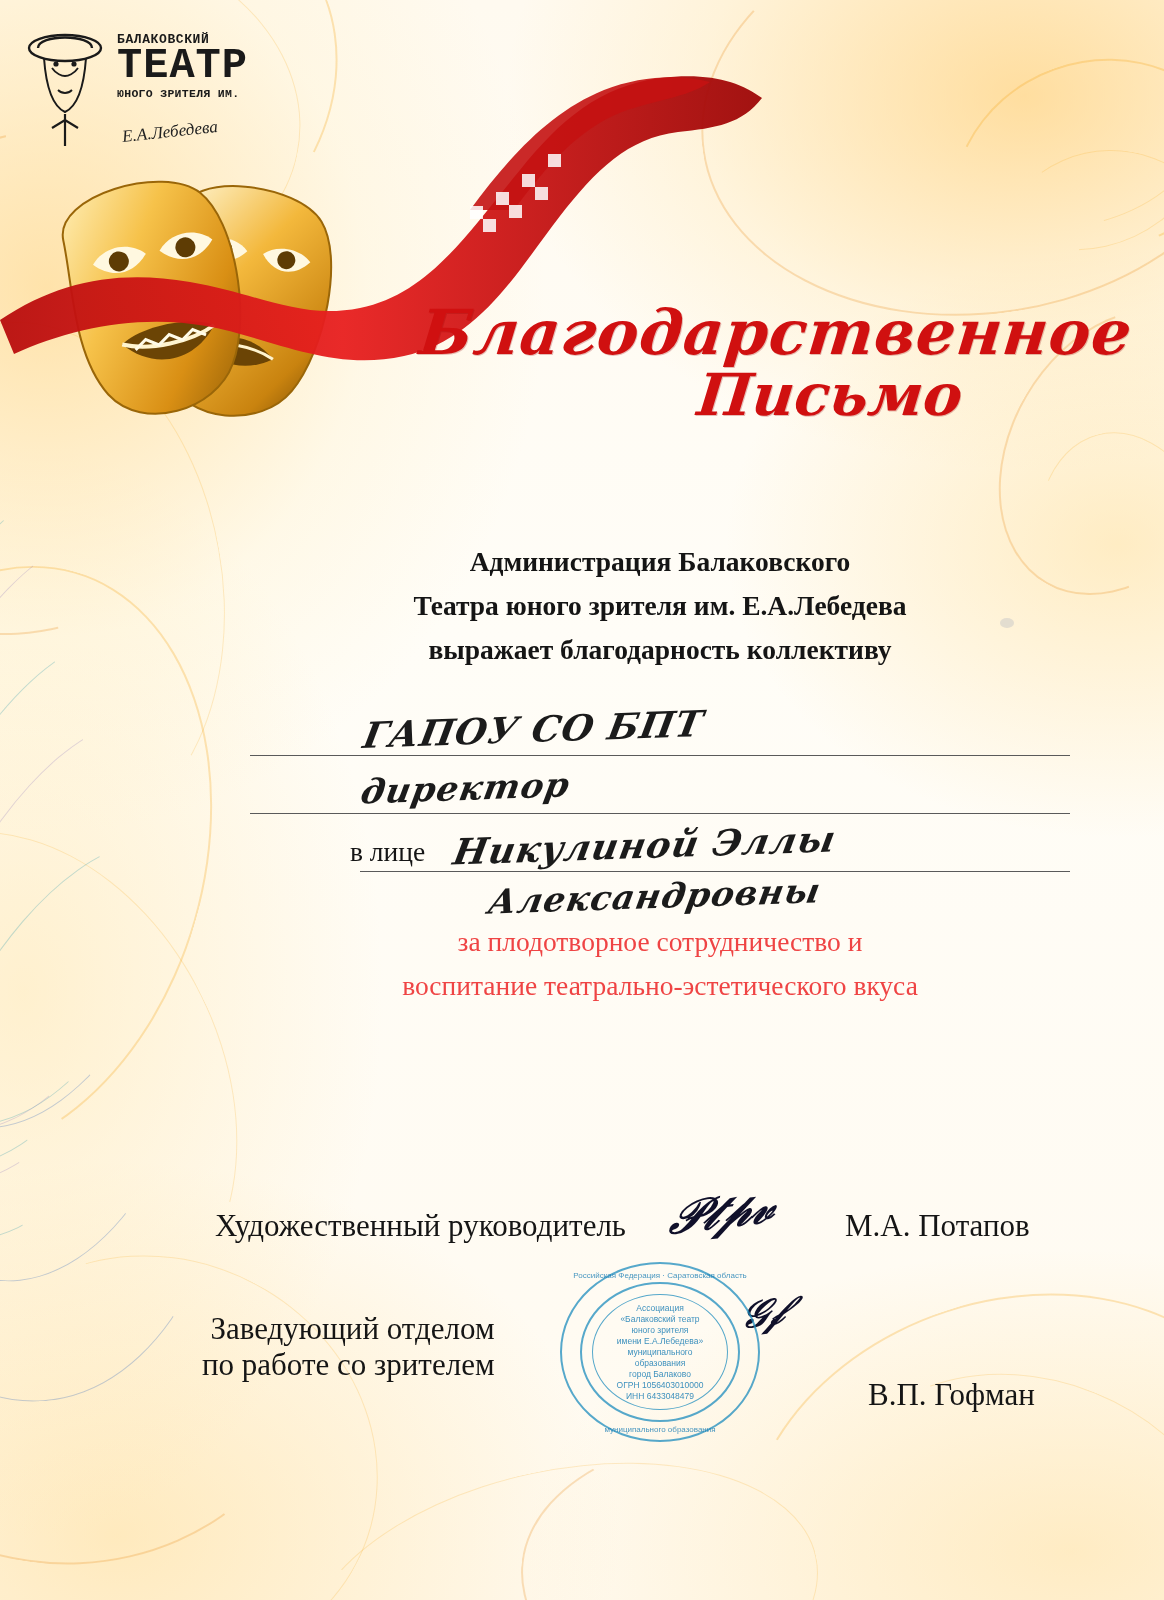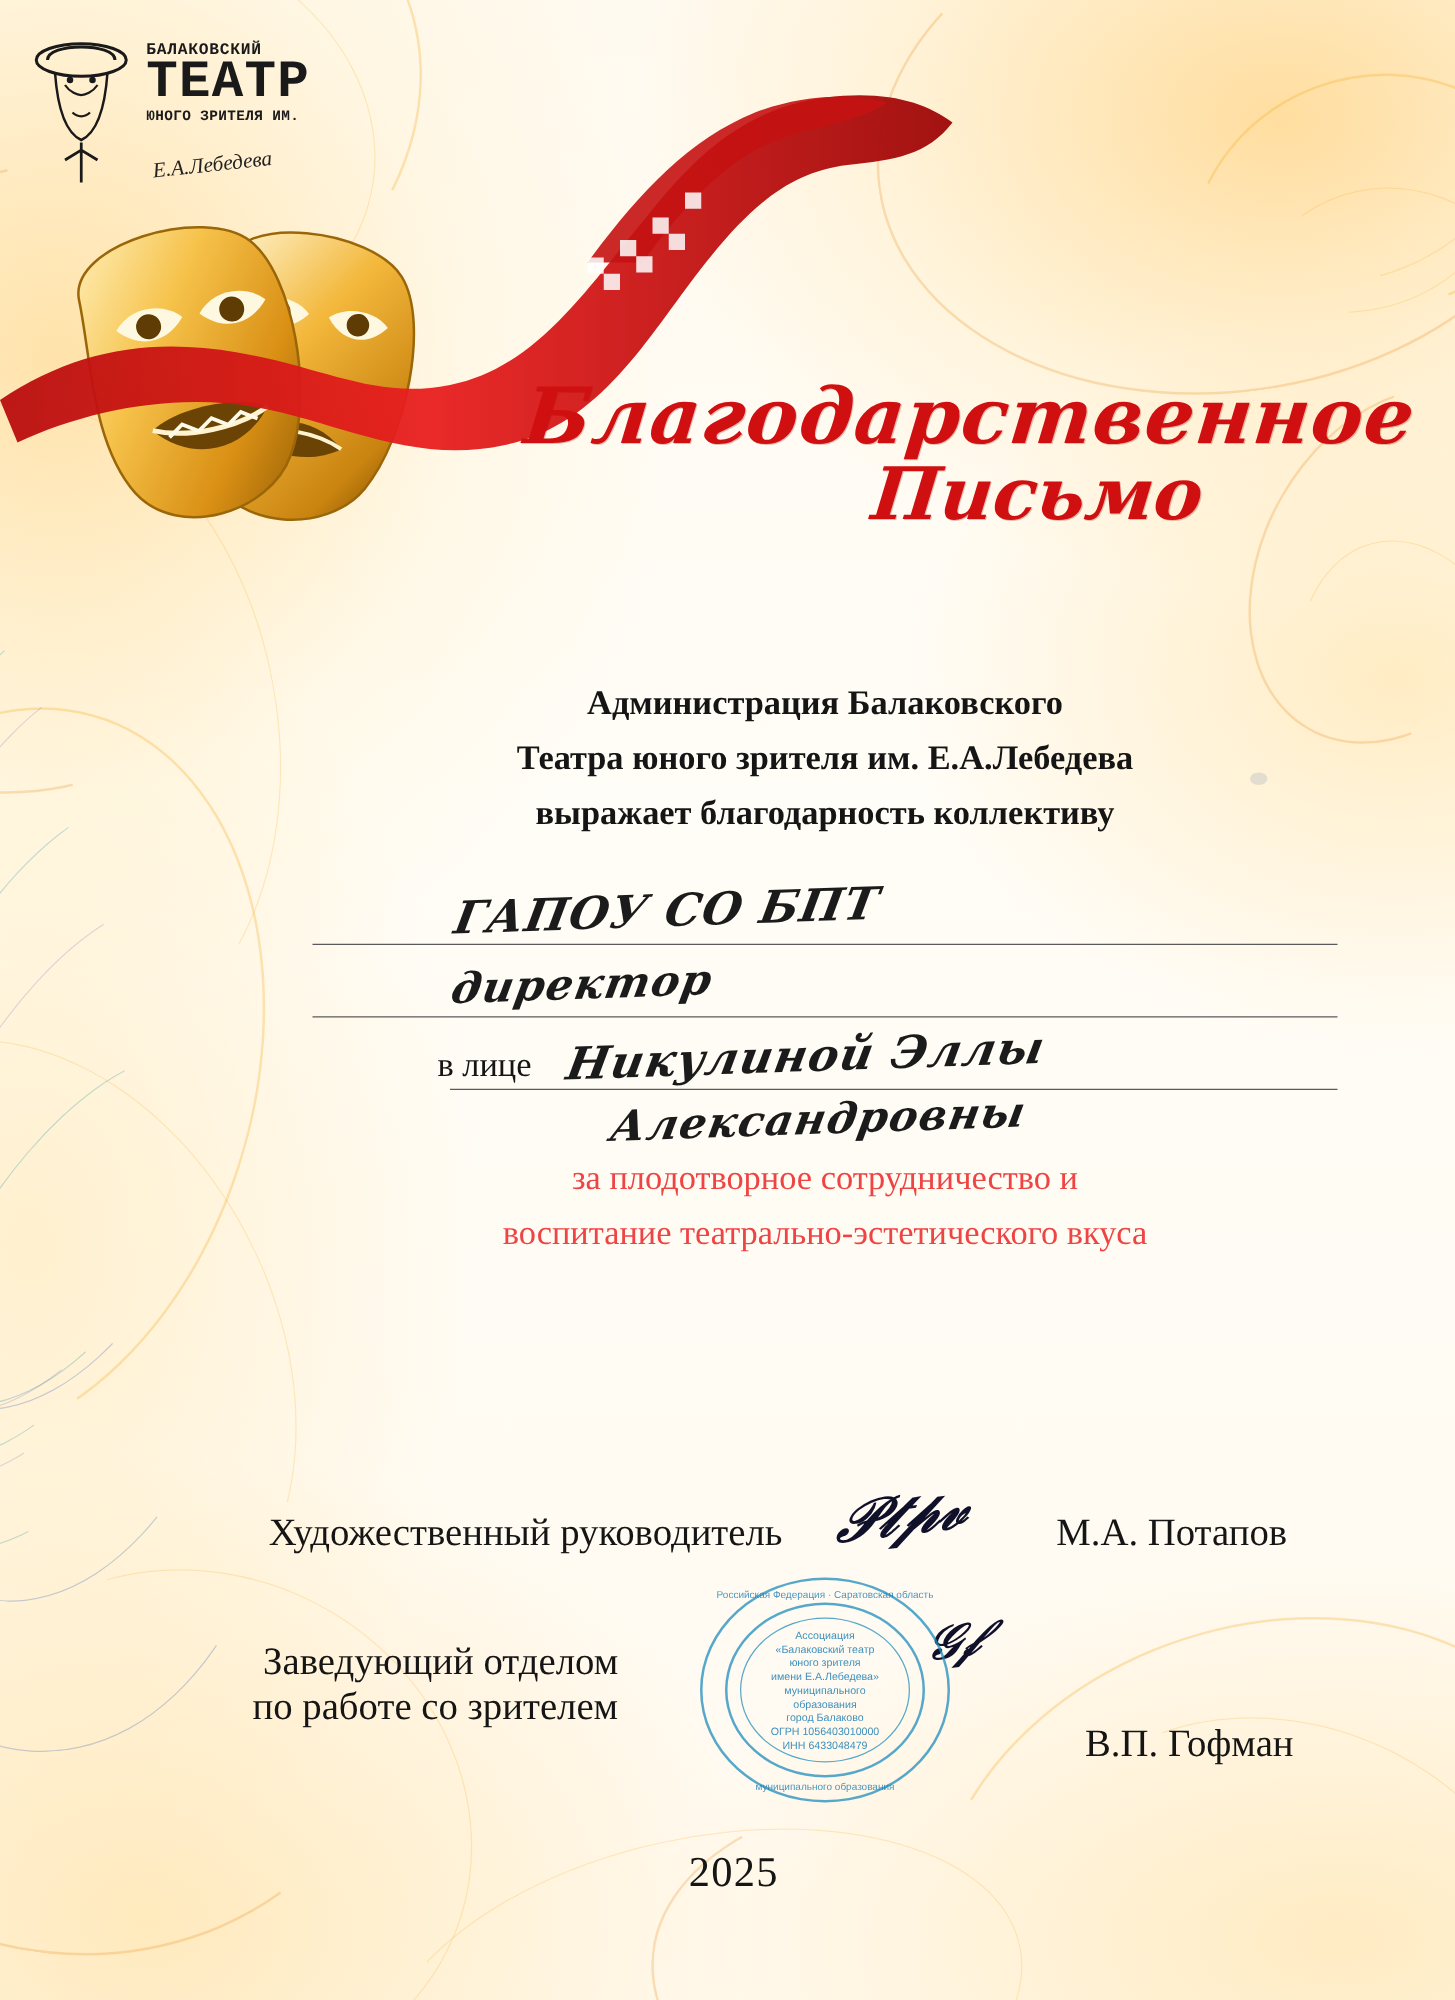--- a/index.html
+++ b/index.html
@@ -464,19 +464,16 @@
       <div>имени Е.А.Лебедева»</div>
       <div>муниципального</div>
       <div>образования</div>
       <div>город Балаково</div>
       <div>ОГРН 1056403010000</div>
       <div>ИНН 6433048479</div>
     </div>
     <div class="stamp-arc bottom">муниципального образования</div>
   </div>
 
-  <div class="year">
-    <span class="year-shift">2025</span>
-  </div>
 
   <div class="corner-fleck" style="left:1000px; top:618px; width:14px; height:10px;"></div>
 
 </div>
 
 </body></html>

